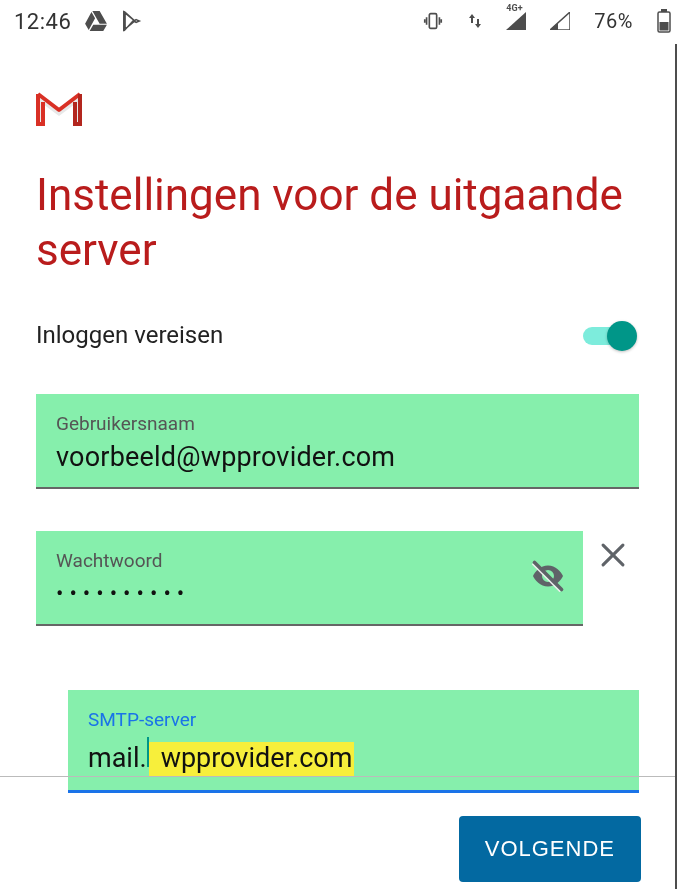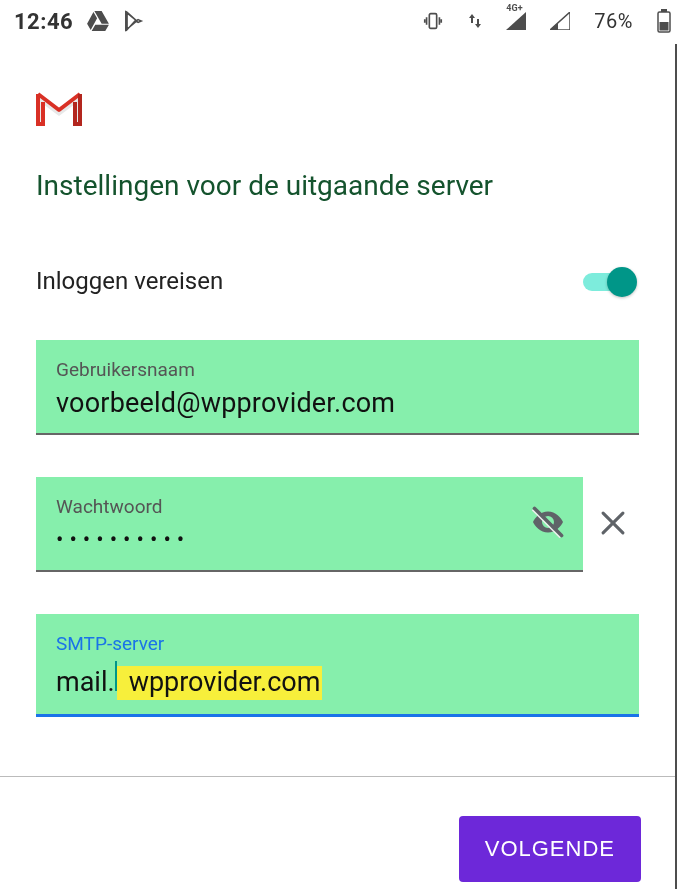--- a/index.html
+++ b/index.html
@@ -1,59 +1,59 @@
 <!DOCTYPE html>
 <html><head>
 <meta charset="utf-8">
 <style>
   * { box-sizing: border-box; margin: 0; padding: 0; }
   html, body { width: 685px; height: 889px; font-family: Roboto, Arial, sans-serif; background: #fff; overflow: hidden; }
   .statusbar { height: 42px; display: flex; align-items: center; justify-content: space-between; padding: 0 14px; font-size: 22px; color: #333; }
   .status-left { display: flex; align-items: center; gap: 14px; }
   .status-right { display: flex; align-items: center; gap: 24px; }
-  .clock { font-weight: 700; letter-spacing: 0.5px; }
+  .clock { font-weight: 400; letter-spacing: 0.5px; }
   .battery-text { font-size: 20px; letter-spacing: 0.5px; }
   .icon-svg { display: block; }
 
   .content { position: absolute; top: 44px; left: 0; right: 8px; bottom: 0; border-right: 2px solid #4d4d4d; }
   .inner { padding: 0 36px; }
 
   .logo { margin-top: 48px; margin-bottom: 38px; }
-  .title { font-size: 28px; font-weight: 400; color: #14532d; line-height: 1.25; margin-bottom: 63px; }
+  .title { font-size: 44px; font-weight: 400; color: #b91c1c; line-height: 1.25; margin-bottom: 42px; }
 
   .toggle-row { display: flex; align-items: center; justify-content: space-between; margin-bottom: 44px; }
   .toggle-label { font-size: 24px; color: #222; }
   .switch { position: relative; width: 56px; height: 30px; }
   .switch-track { position: absolute; top: 7px; left: 0; width: 40px; height: 18px; background: #7decdc; border-radius: 10px; }
   .switch-thumb { position: absolute; top: 1px; left: 24px; width: 30px; height: 30px; background: #009688; border-radius: 50%; box-shadow: 0 1px 3px rgba(0,0,0,0.25); }
 
   .field { background: #86efac; border-bottom: 2px solid #666; margin-bottom: 42px; position: relative; }
   .field-inner { padding: 18px 20px 14px 20px; }
   .field-label { font-size: 19px; color: #555; margin-bottom: 6px; }
   .field-value { font-size: 27px; color: #111; letter-spacing: 0.2px; }
   .field-password .field-value { letter-spacing: 6px; font-size: 22px; line-height: 32px; }
 
   .field-password { display: flex; align-items: stretch; }
   .field-password .field-inner { flex: 1; }
   .eye-btn { width: 70px; display: flex; align-items: center; justify-content: center; }
-  .password-row { display: flex; align-items: center; gap: 4px; margin-bottom: 42px; }
+  .password-row { display: flex; gap: 4px; margin-bottom: 64px; }
   .password-row .field { flex: 1; margin-bottom: 0; }
   .clear-btn { width: 52px; height: 52px; display: flex; align-items: center; justify-content: center; }
 
   .field-active { border-bottom: 3px solid #1a73e8; margin-bottom: 0; }
   .field-active .field-label { color: #1a73e8; }
   .smtp-value { display: inline-flex; align-items: baseline; font-size: 27px; color: #111; }
   .cursor { display: inline-block; width: 2px; height: 30px; background: #009688; vertical-align: -5px; }
   .highlight { background: #f7ef3b; padding: 0 2px 2px 12px; }
-  .smtp-wrap { margin-bottom: 0; }
+  .smtp-wrap { margin-bottom: 0; margin-left: 32px; }
 
   .divider { position: absolute; left: 0; right: 0; bottom: 112px; height: 1px; background: #bbb; }
 
   .footer { position: absolute; left: 0; right: 0; bottom: 0; height: 112px; display: flex; align-items: center; justify-content: flex-end; padding-right: 34px; }
-  .next-btn { background: #6d28d9; color: #fff; border: none; font-size: 22px; font-weight: 500; letter-spacing: 1px; padding: 20px 26px; border-radius: 4px; cursor: pointer; margin-top: 32px; }
+  .next-btn { background: #0369a1; color: #fff; border: none; font-size: 22px; font-weight: 500; letter-spacing: 1px; padding: 20px 26px; border-radius: 4px; cursor: pointer; margin-top: 32px; }
 </style>
 </head>
 <body>
 
 <div class="statusbar">
   <div class="status-left">
     <span class="clock">12:46</span>
     <span>
       <svg class="icon-svg" width="22" height="20" viewBox="0 0 24 22">
           <path d="M8 0h8l8 14h-8L8 0zM7 1L0 14l4 7 7-13L7 1zM9 15l-4 7h15l4-7H9z" fill="#4d4d4d"></path>

